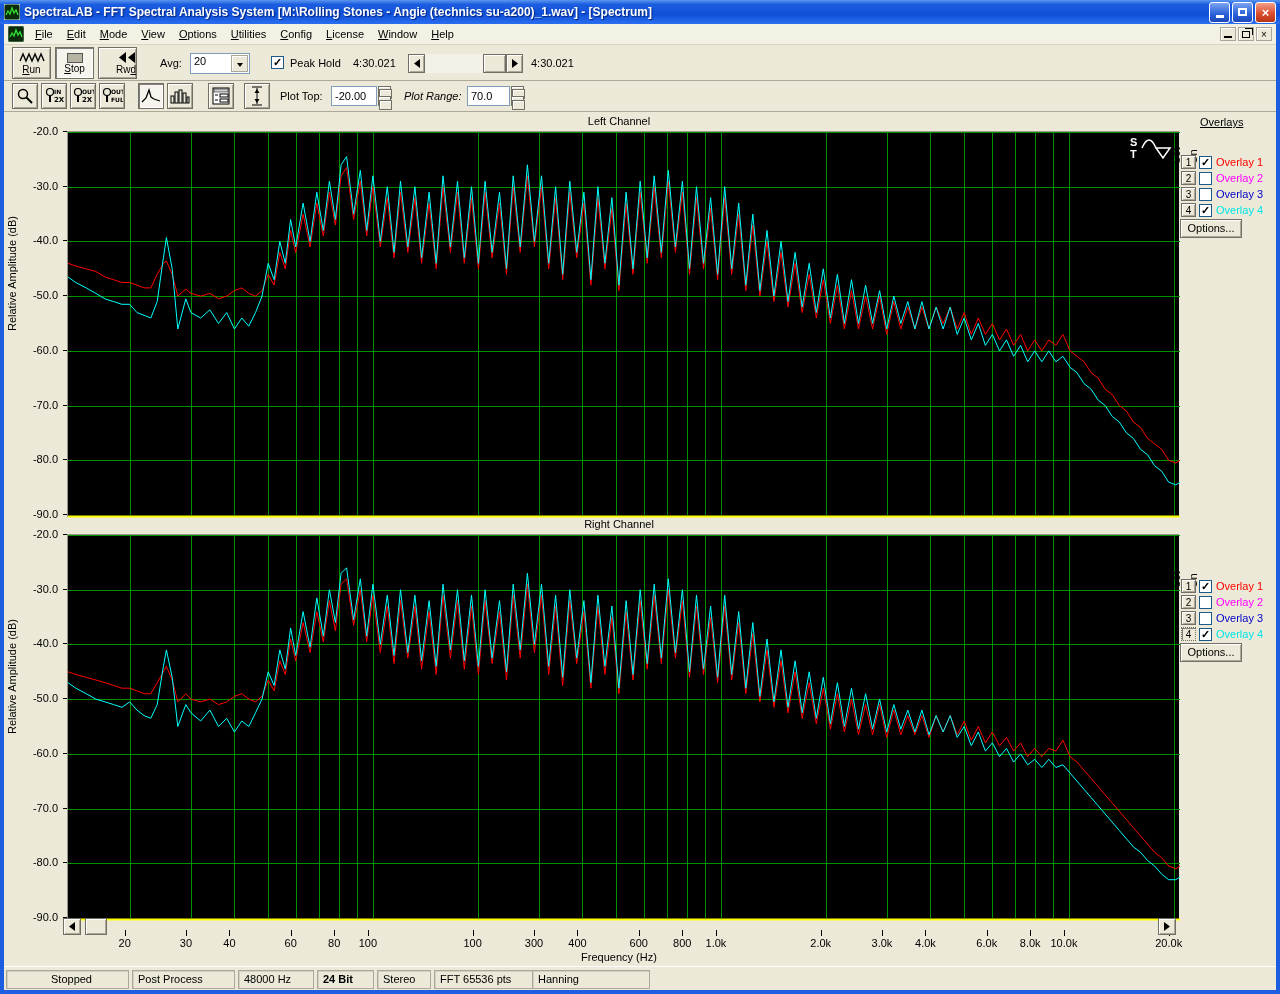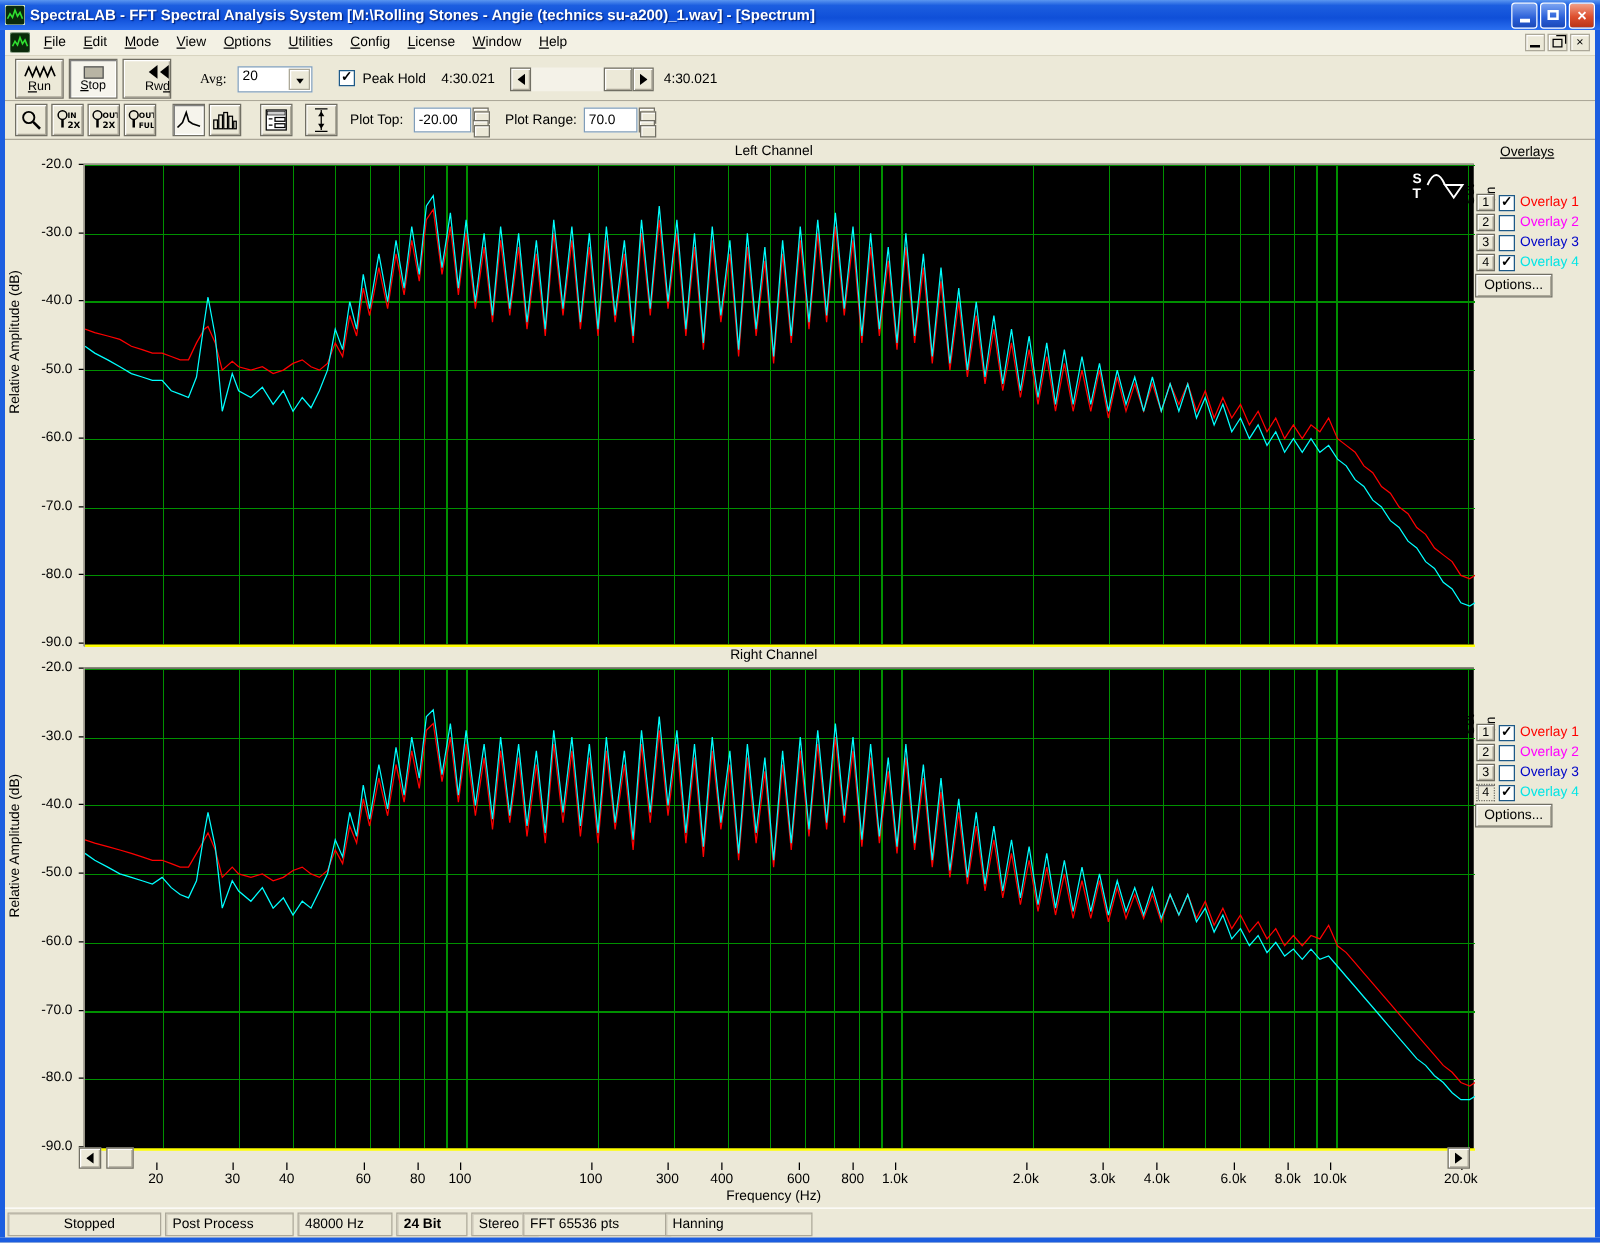--- a/index.html
+++ b/index.html
@@ -140,21 +140,21 @@
     <div style="width:16px;height:10px;background:#b8b4a4;border:1px solid #555;"></div>
     <span class="lbl"><u>S</u><span>top</span></span>
   </div>
   <div class="tbtn" style="left:94px; top:2px; width:39px; height:32px;align-items:flex-end;">
     <svg width="18" height="13">
       <polygon points="8,1 8,12 1,6.5" fill="#000"></polygon>
         <polygon points="17,1 17,12 10,6.5" fill="#000"></polygon>
     </svg>
     <span class="lbl"><span>Rw</span><u>d</u></span>
   </div>
-  <span class="abs" style="left:156px; top:12px;font-family:Liberation Serif, serif;">Avg:</span>
+  <span class="abs" style="left:156px; top:12px;">Avg:</span>
   <div class="abs field" style="left:186px; top:8px; width:60px; height:21px;">
     <span>20</span>
     <div class="abs" style="right:1px; top:1px; width:17px; height:17px; background:#ece9d8; border:1px solid #aca899; box-shadow:inset 1px 1px 0 #fff;">
       <div class="tri-down" style="left:5px; top:7px;"></div>
     </div>
   </div>
   <div class="abs checkbox" style="left:267px; top:11px;">
       <span>✓</span>
     </div>
   <span class="abs" style="left:286px; top:12px;">Peak Hold</span>
@@ -241,21 +241,21 @@
   <span class="abs" style="left:276px; top:9px;">Plot Top:</span>
   <input class="abs field" style="left: 327px; top: 5px; width: 46px; height: 20px;" value="-20.00">
   <div class="spin" style="left:374px; top:5px;">
     <div style="top:0;">
         <div class="tri-up"></div>
       </div>
     <div style="top:10px;">
         <div class="tri-down"></div>
       </div>
   </div>
-  <span class="abs" style="left:400px; top:9px;">Plot Range:</span>
+  <span class="abs" style="left:400px; top:9px;font-style:italic;">Plot Range:</span>
   <input class="abs field" style="left: 463px; top: 5px; width: 43px; height: 20px;" value="70.0">
   <div class="spin" style="left:507px; top:5px;">
     <div style="top:0;">
         <div class="tri-up"></div>
       </div>
     <div style="top:10px;">
         <div class="tri-down"></div>
       </div>
   </div>
 </div>
@@ -491,19 +491,19 @@
     </div>
     <div class="options-btn" style="left: 1176px; top: 531px;">Options...</div>
   </div>
 
 <div id="statusbar">
     <div class="status-panel" style="left: 2px; width: 123px; padding-left: 44px;">Stopped</div>
     <div class="status-panel" style="left: 128px; width: 103px;">Post Process</div>
     <div class="status-panel" style="left: 234px; width: 76px;">48000 Hz</div>
     <div class="status-panel" style="left: 313px; width: 57px; font-weight: bold;">24 Bit</div>
     <div class="status-panel" style="left: 373px; width: 54px;">Stereo</div>
-    <div class="status-panel" style="left: 414px; width: 119px;">FFT 65536 pts</div>
+    <div class="status-panel" style="left: 430px; width: 119px;">FFT 65536 pts</div>
     <div class="status-panel" style="left: 528px; width: 118px;">Hanning</div>
   </div>
 
 <div class="win-border" style="left:0; top:24px; width:4px; height:966px;"></div>
 <div class="win-border" style="right:0; top:24px; width:4px; height:966px;"></div>
 <div class="win-border" style="left:0; top:990px; width:1280px; height:4px;"></div>
 
 </body></html>

